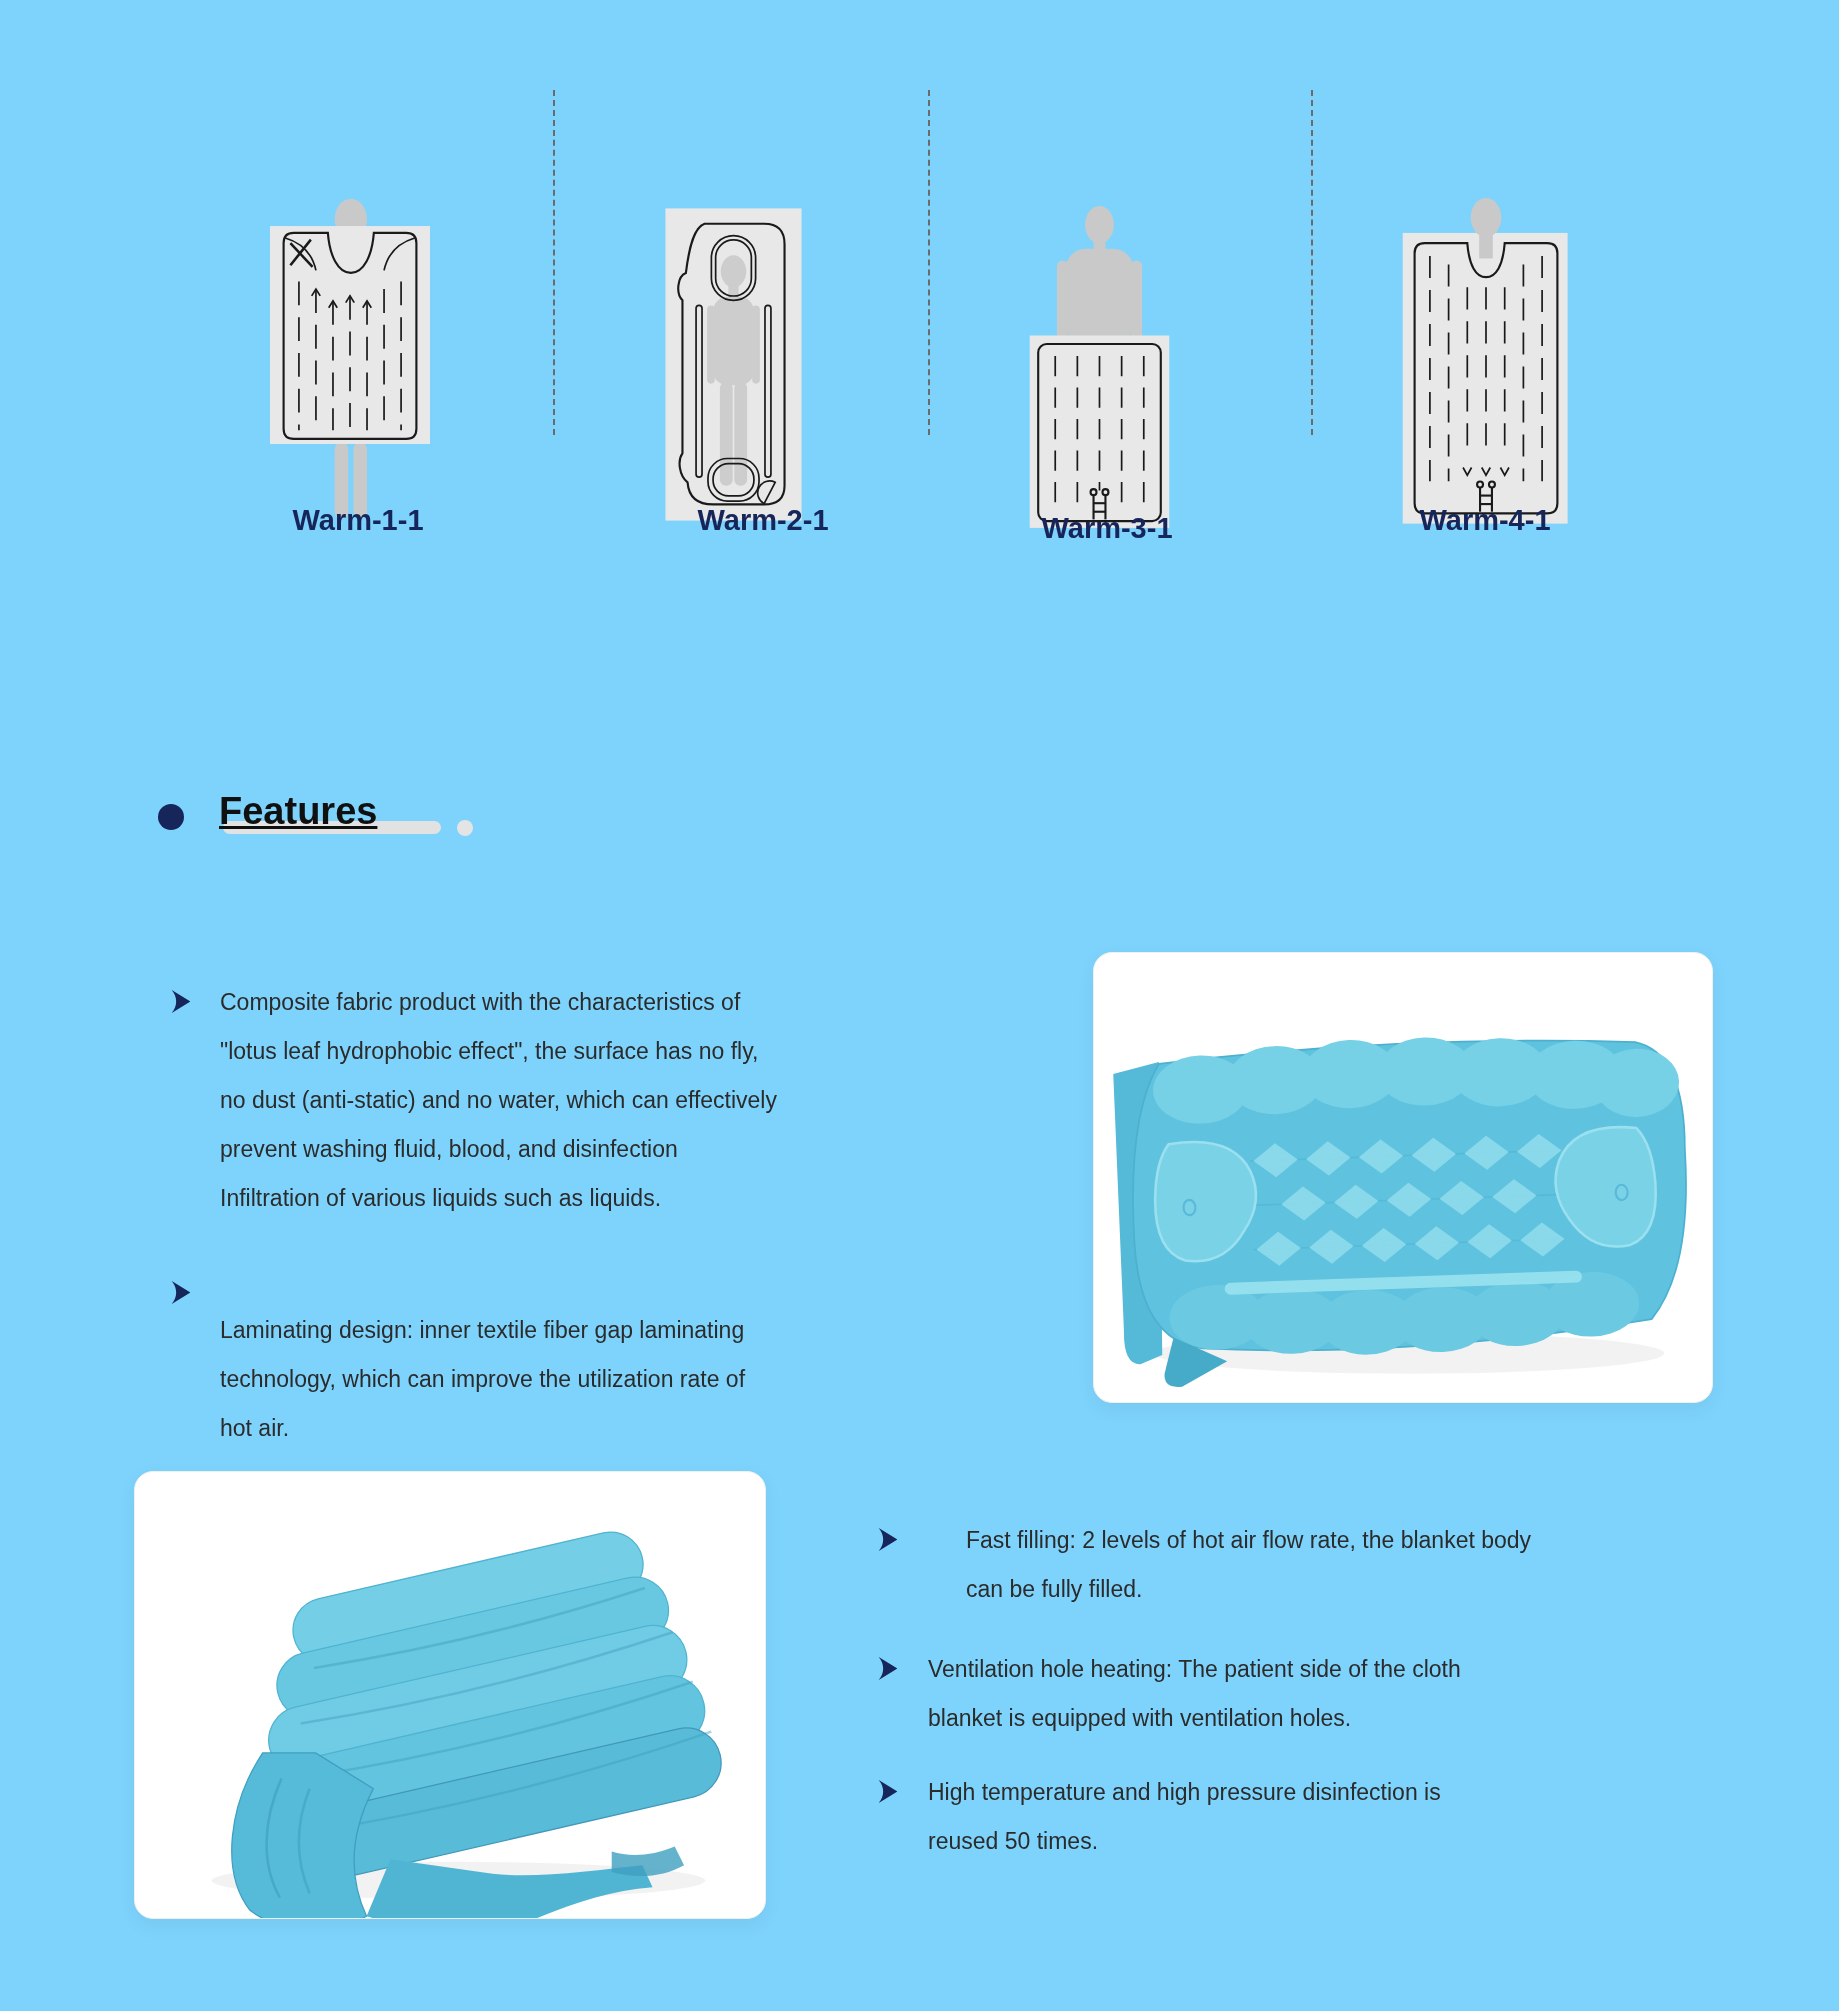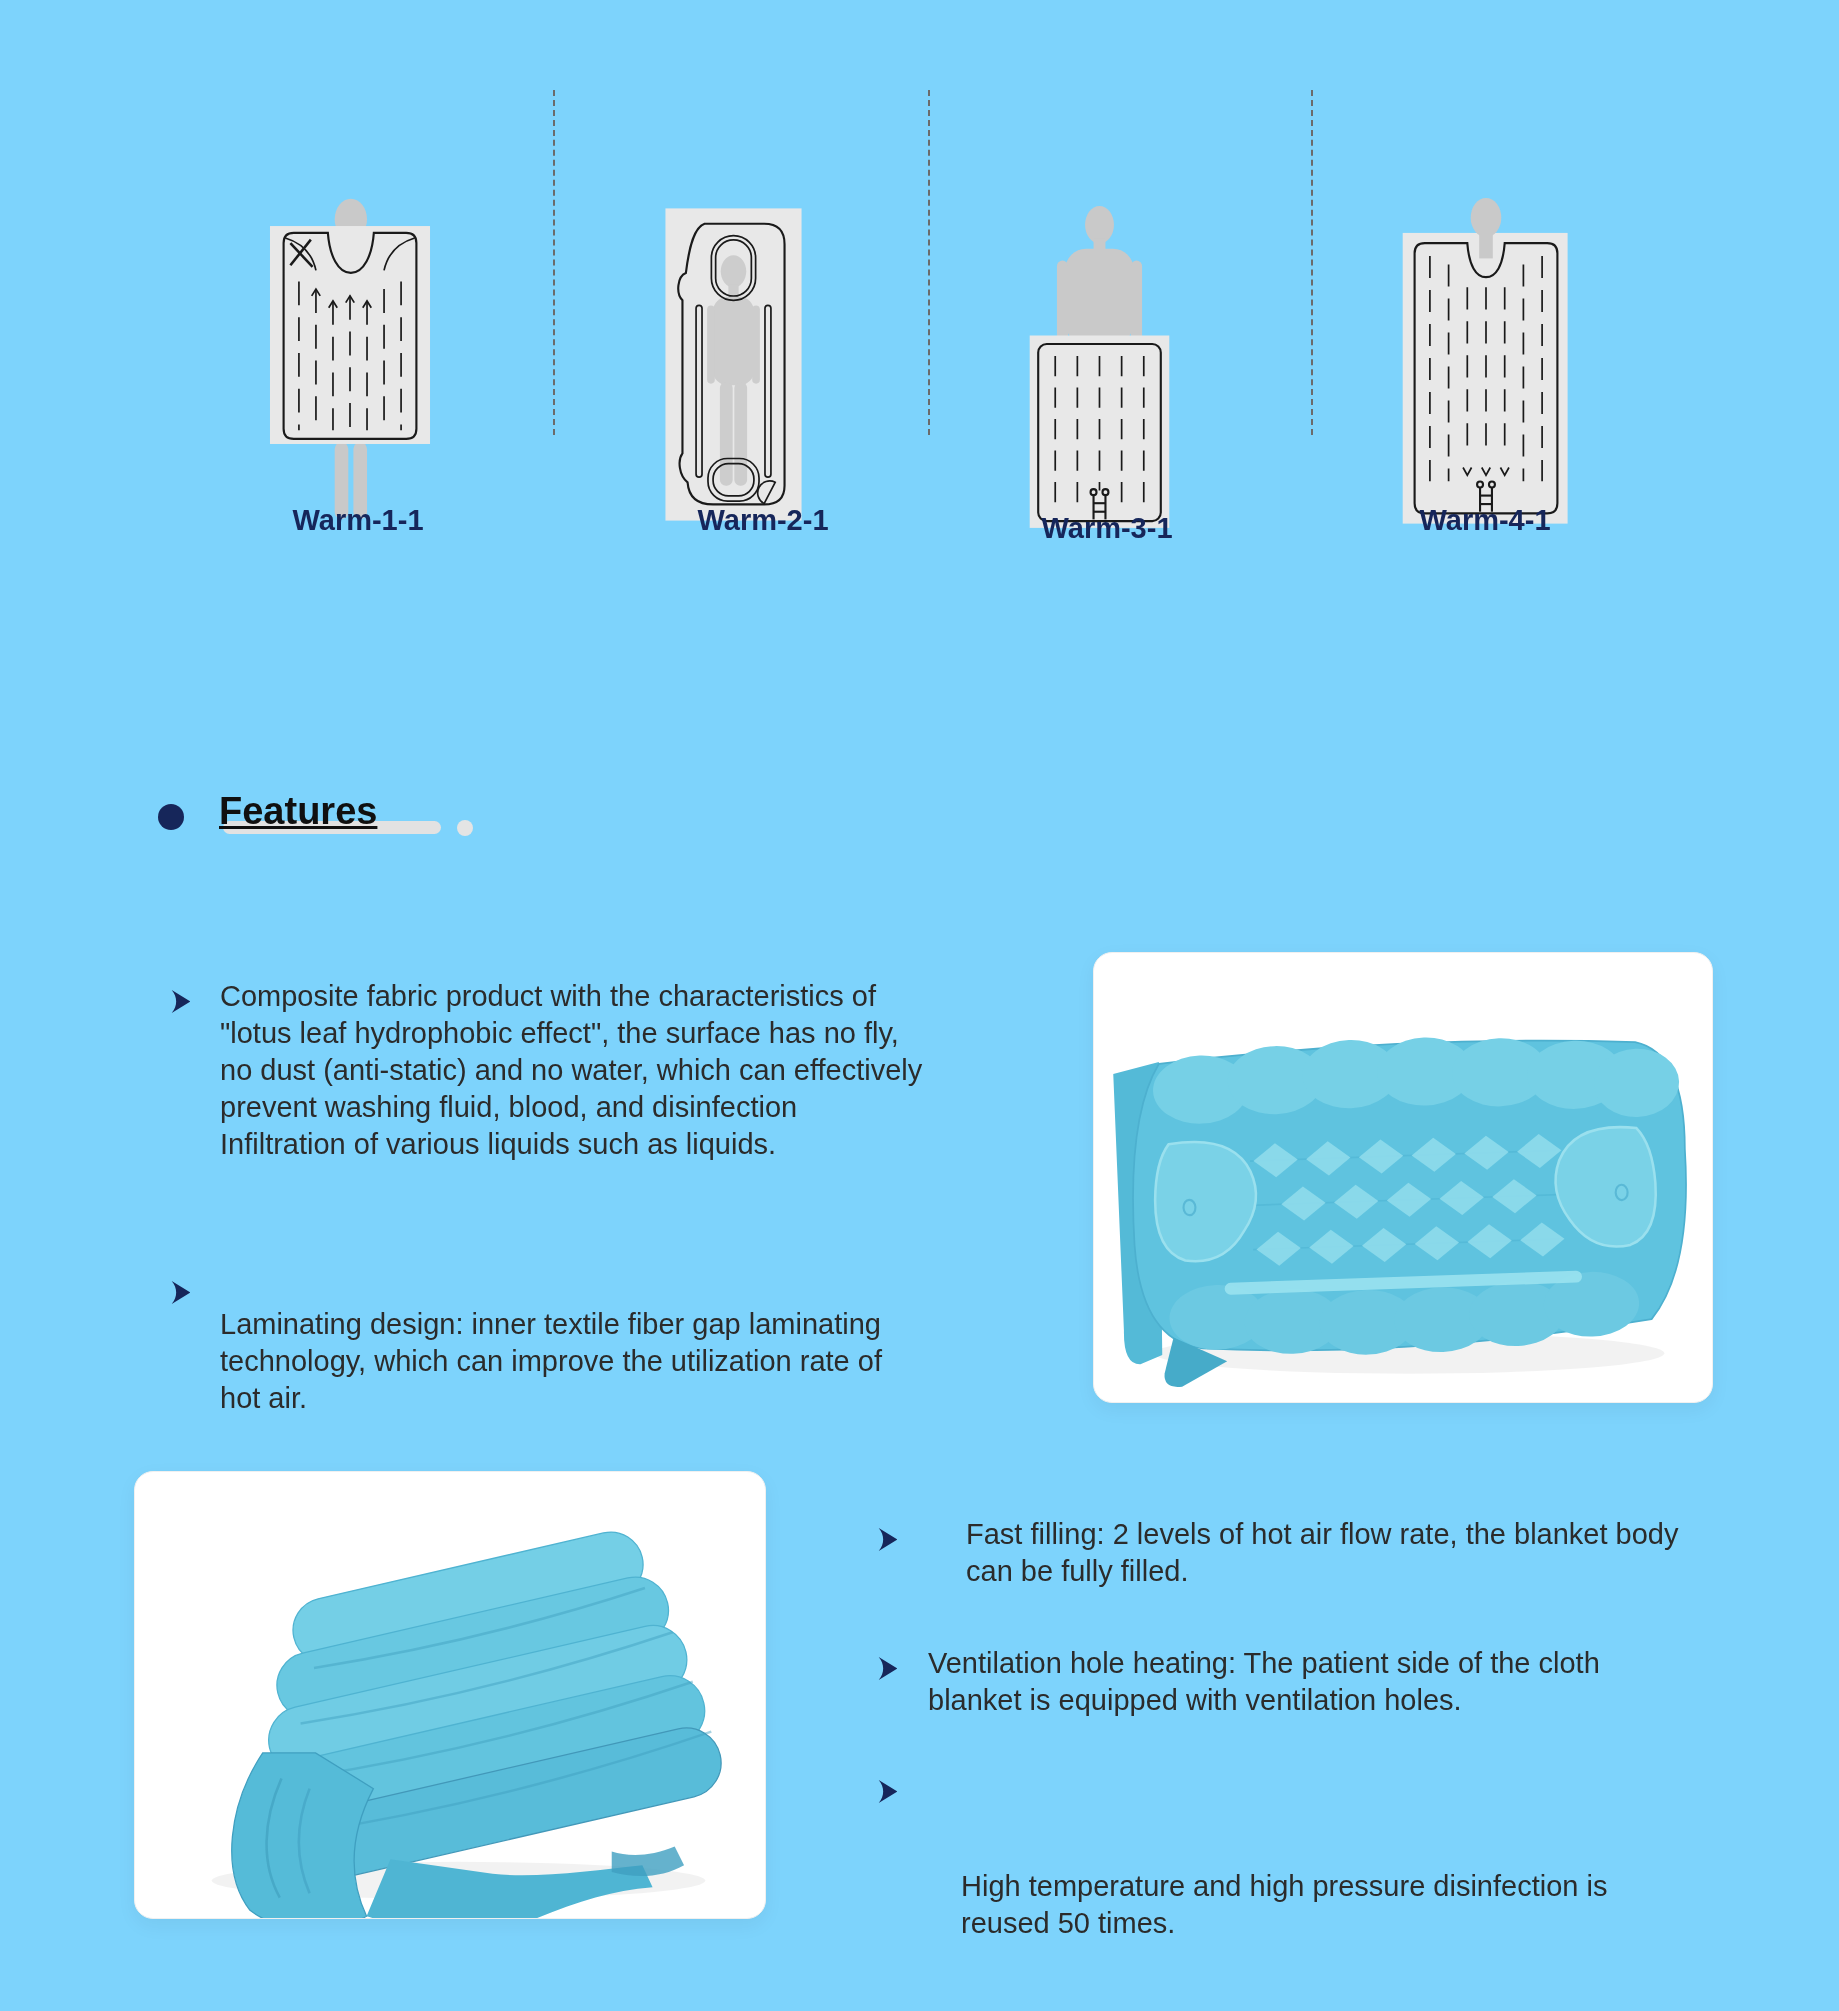--- a/index.html
+++ b/index.html
@@ -36,21 +36,21 @@
     border-radius:6.8px;background:#e2e2e2;z-index:1;
   }
   .heading-dot2{
     position:absolute;left:457px;top:820px;width:16px;height:16px;
     border-radius:50%;background:#e4e4e4;
   }
 
   
   .bullet-text{
     position:absolute;
-    font-size:29px;line-height:37px;color:#2b2b2b;
+    font-size:23px;line-height:49px;color:#2b2b2b;
     white-space:pre;
   }
   .bullet-marker{position:absolute;width:20.4px;height:23px;}
 
   
   .card{
     position:absolute;background:#ffffff;border:0.9px solid #f0f0f0;
     border-radius:19px;box-shadow:0 6.8px 19px rgba(0,0,0,0.05);
     overflow:hidden;
   }
@@ -307,17 +307,17 @@
 
   <svg class="bullet-marker" style="left:877px;top:1657px;" viewBox="0 0 24 27">
     <path d="M2,0 C9,8 9,19 2,27 L24,13.5 Z" fill="#16265a"></path>
   </svg>
   <div class="bullet-text" style="left:928px;top:1645px;width:835px;">Ventilation hole heating: The patient side of the cloth
 blanket is equipped with ventilation holes.</div>
 
   <svg class="bullet-marker" style="left:877px;top:1780px;" viewBox="0 0 24 27">
     <path d="M2,0 C9,8 9,19 2,27 L24,13.5 Z" fill="#16265a"></path>
   </svg>
-  <div class="bullet-text" style="left:928px;top:1868px;width:835px;margin-left:33px;">High temperature and high pressure disinfection is
+  <div class="bullet-text" style="left:928px;top:1768px;width:835px;">High temperature and high pressure disinfection is
 reused 50 times.</div>
 
 </div>
 
 
 </body></html>

